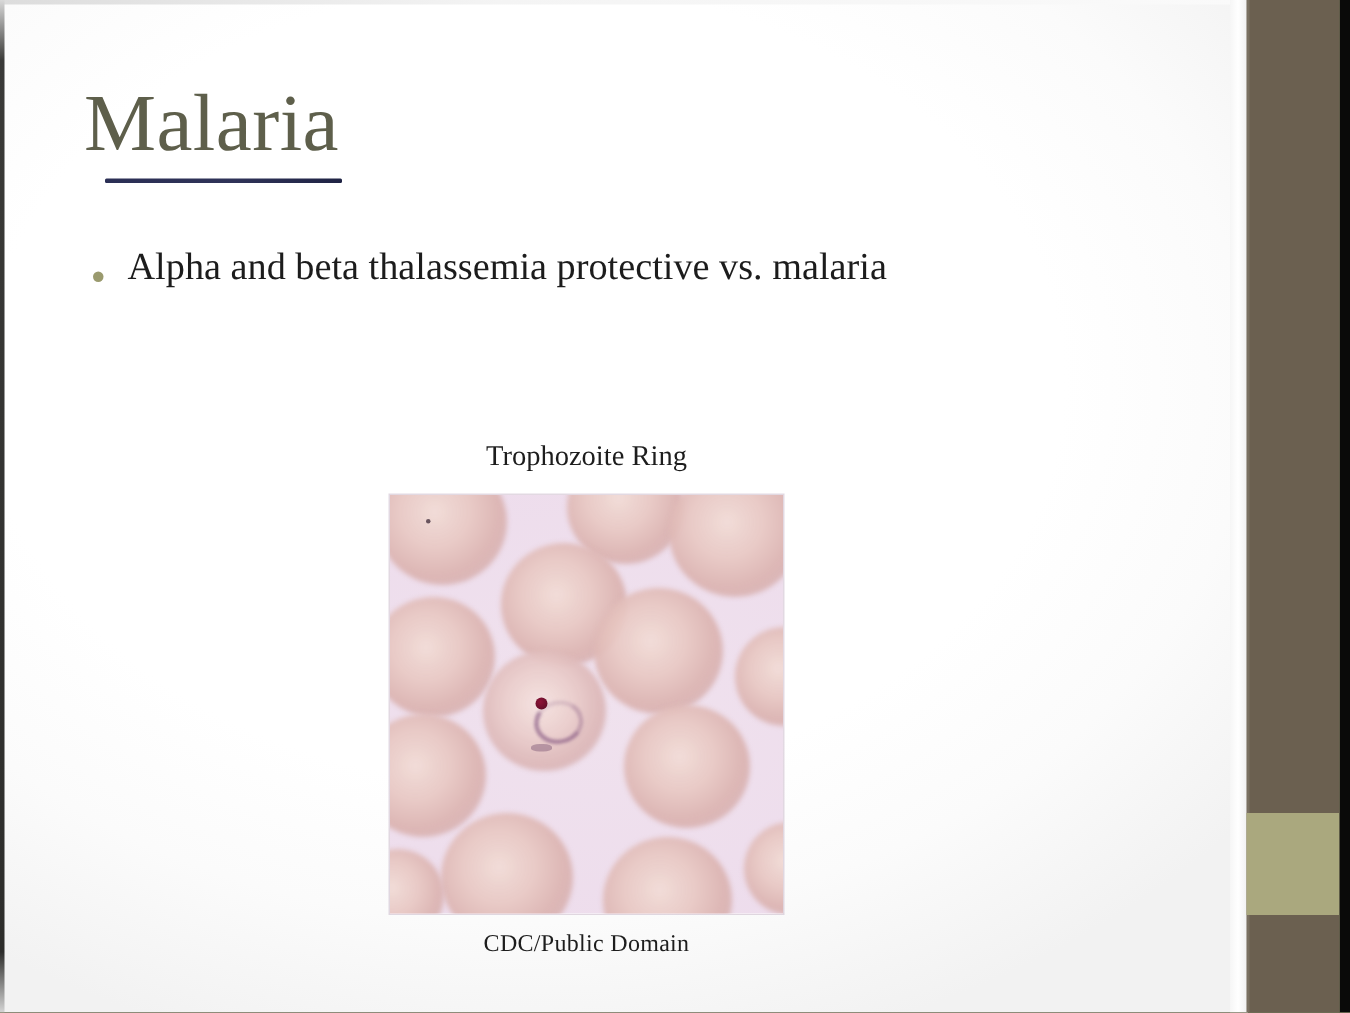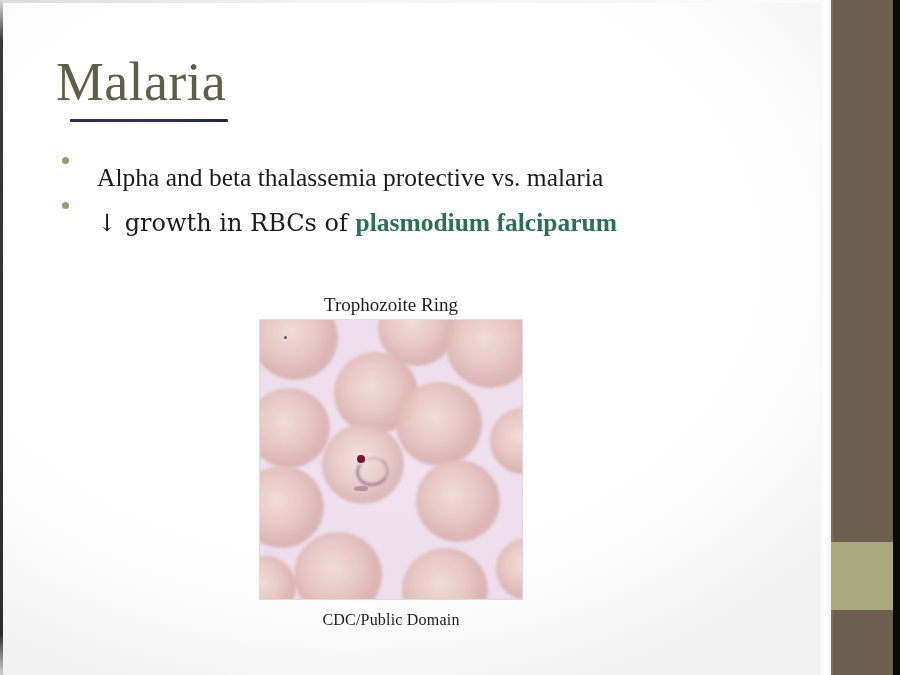--- a/index.html
+++ b/index.html
@@ -102,23 +102,22 @@
 
   
   .bullets {
     position: absolute;
     left: 62px;
     top: 162px;
     width: 720px;
   }
   .bullet-row {
     display: flex;
-    align-items: flex-start;
+    align-items: flex-end;
     margin-bottom: 14px;
-    gap: 12px;
   }
   .bullet-dot {
     width: 7px;
     height: 7px;
     border-radius: 50%;
     background: #9a9a6e;
     flex: 0 0 auto;
     margin-right: 16px;
     position: relative;
     top: -5px;
@@ -142,21 +141,21 @@
   .figure {
     position: absolute;
     left: 260px;
     top: 294px;
     width: 262px;
   }
   .fig-caption-top {
     font-size: 19px;
     color: #1d1d1d;
     text-align: center;
-    margin-bottom: 4px;
+    margin-bottom: 14px;
     white-space: nowrap;
   }
   .micrograph {
     position: relative;
     width: 262px;
     height: 279px;
     overflow: hidden;
     background:
       radial-gradient(ellipse 180% 120% at 50% 50%, #f0e2ee 0%, #eddcec 55%, #e8d6e9 100%);
     box-shadow: 0 0 0 1px rgba(190,170,190,0.45);
@@ -236,24 +235,20 @@
   <div class="title">Malaria</div>
   <div class="title-rule"></div>
 
   <div class="bullets">
 
     <div class="bullet-row">
       <span class="bullet-dot"></span>
       <span class="bullet-text">Alpha and beta thalassemia protective vs. malaria</span>
     </div>
 
-    <div class="bullet-row">
-      <span class="bullet-dot"></span>
-      <span class="bullet-text"><span class="arrow">↓ growth in RBCs of </span><span class="species">plasmodium falciparum</span></span>
-    </div>
 
   </div>
 
   <div class="figure">
 
     <div class="fig-caption-top">Trophozoite Ring</div>
 
     <div class="micrograph" title="Giemsa-stained thin blood smear micrograph showing red blood cells with a single ring-form trophozoite">
 
       <div class="rbc" style="left:-8px;  top:-24px; width:86px;  height:84px;"></div>

